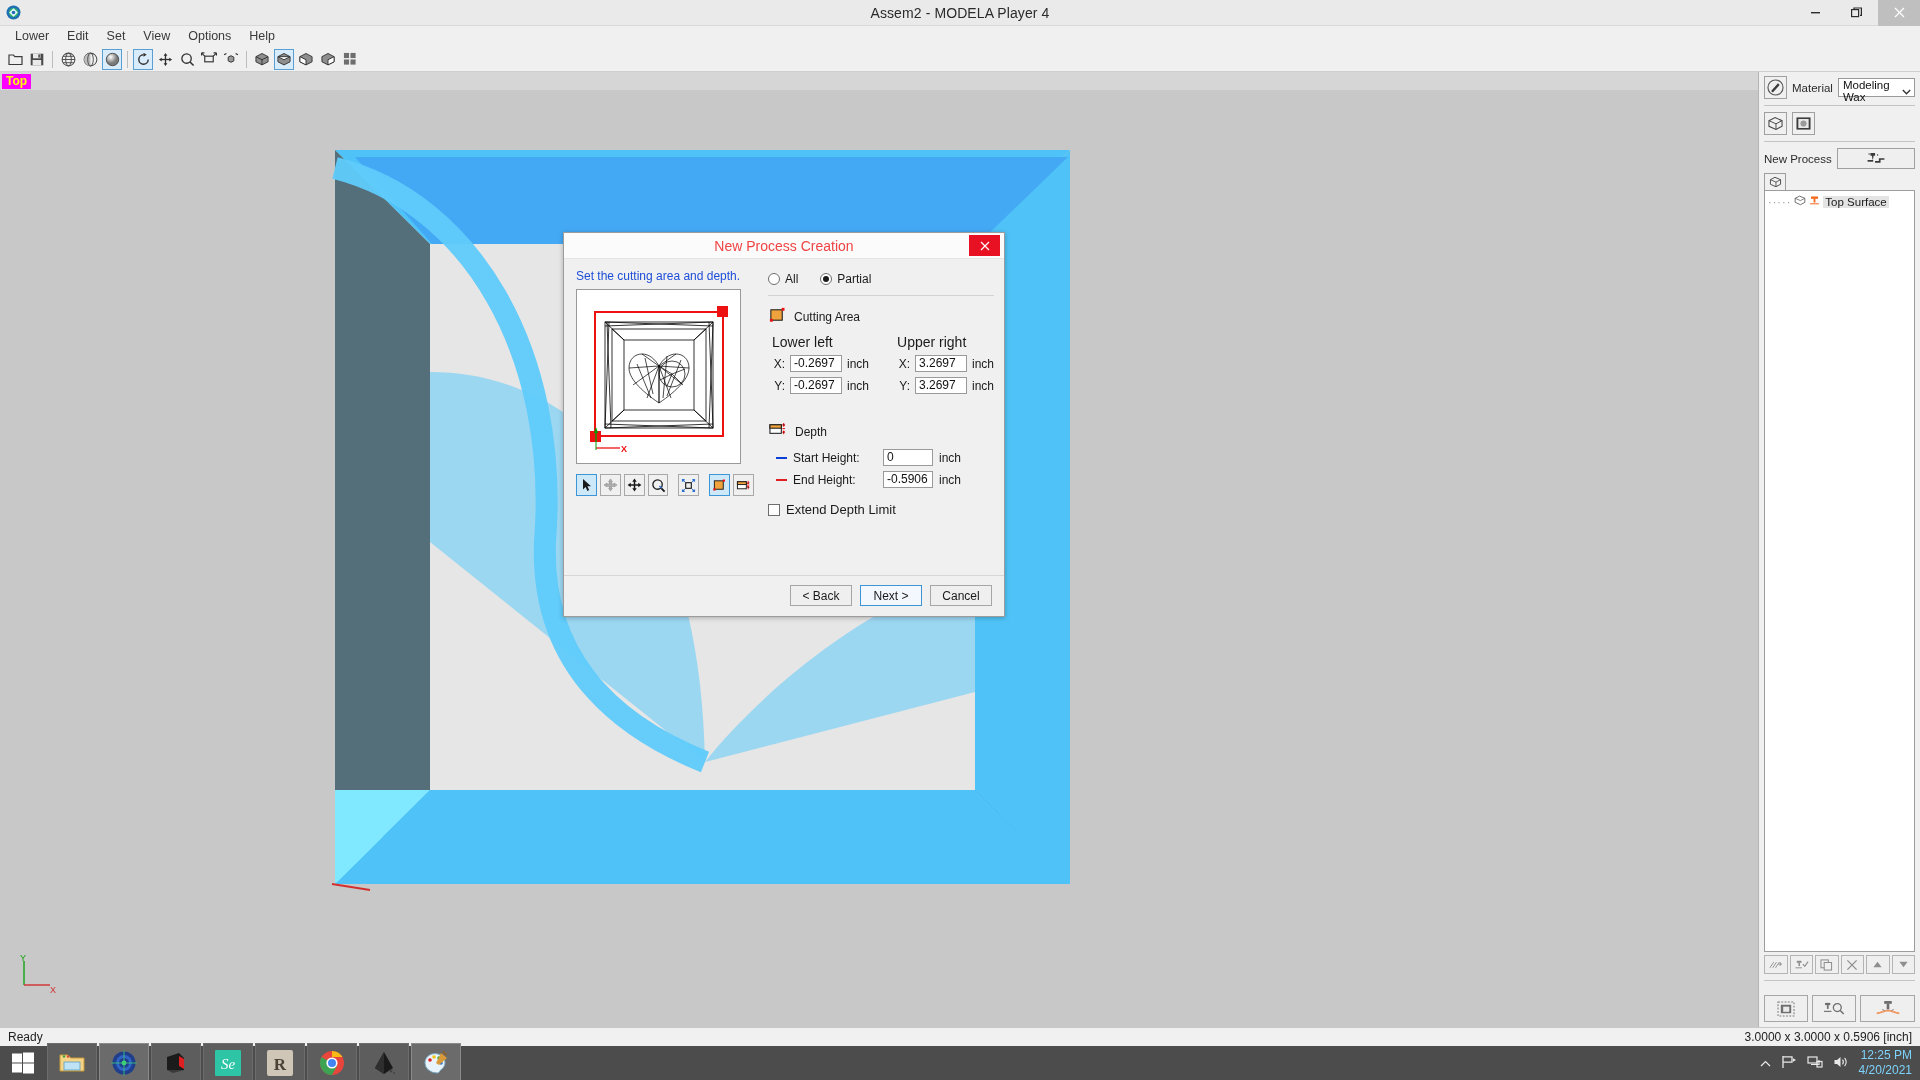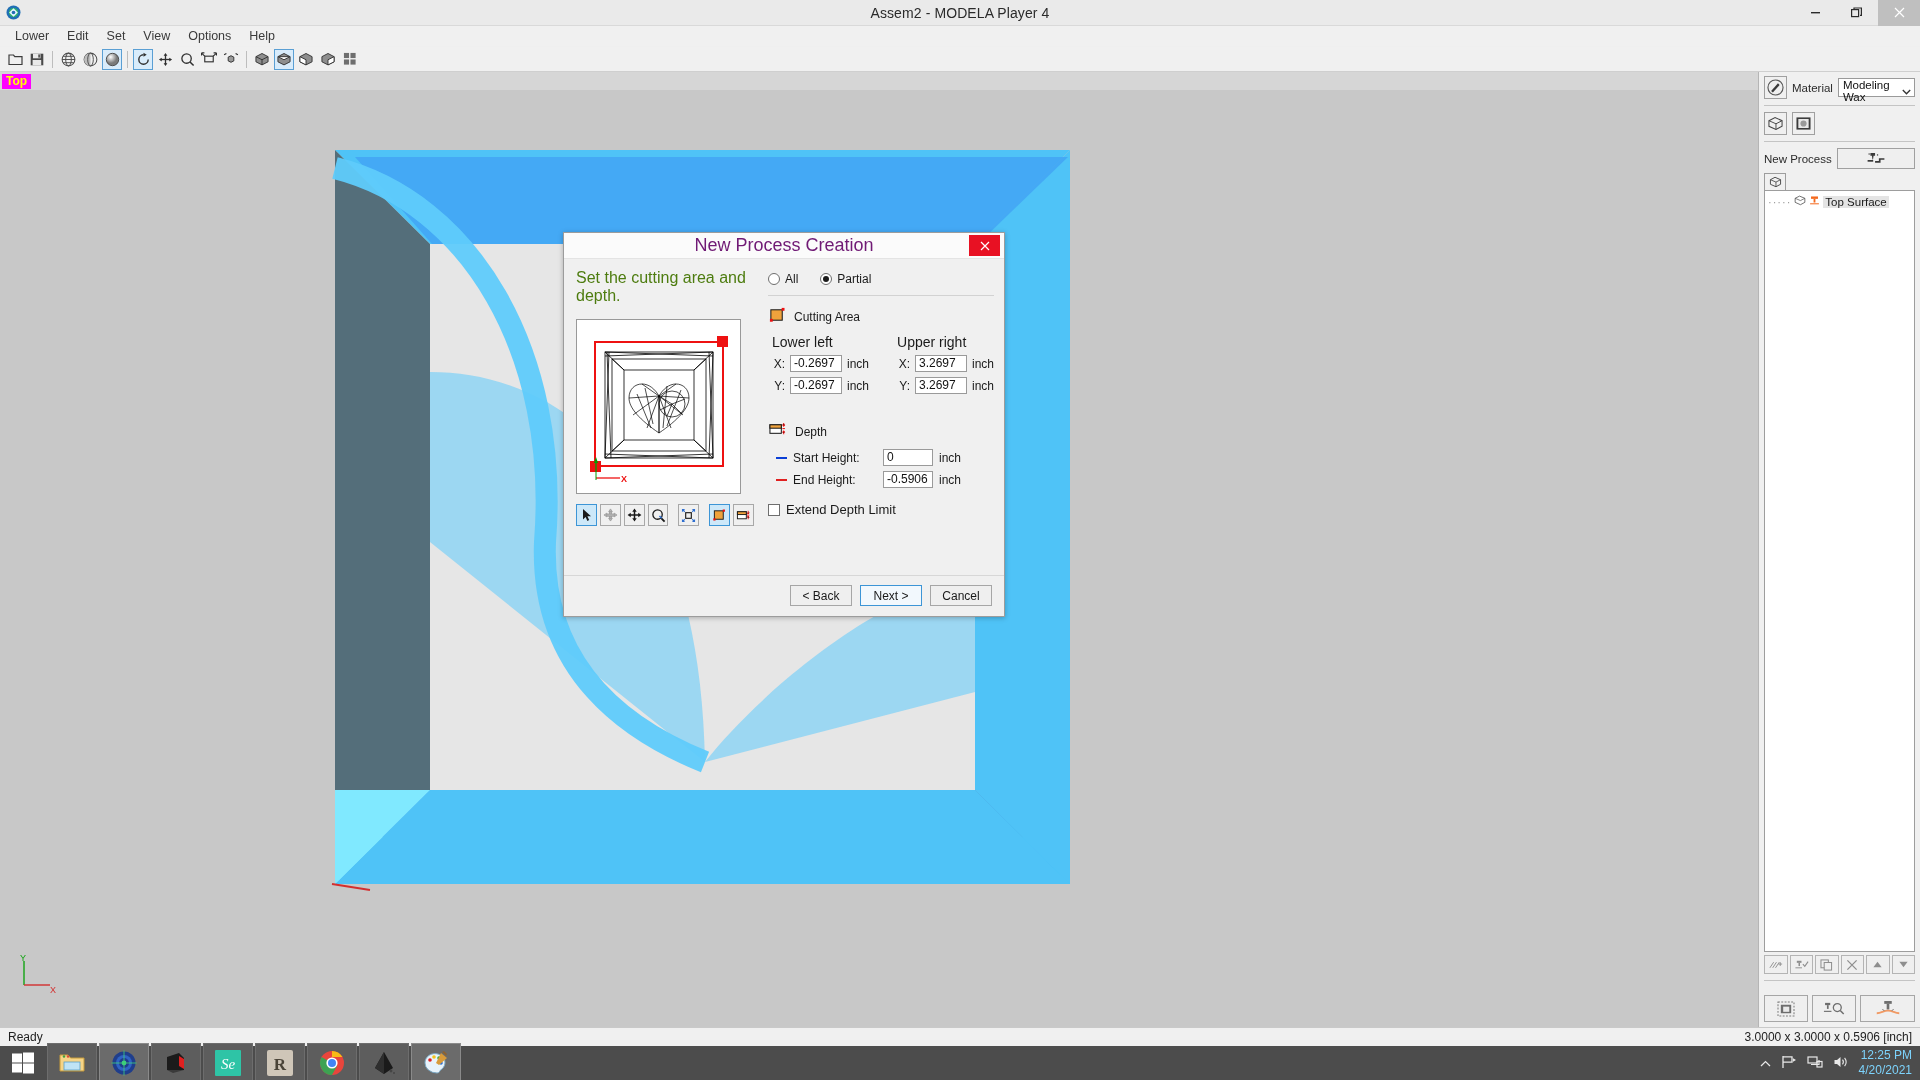--- a/index.html
+++ b/index.html
@@ -123,31 +123,31 @@
   .dlg{
     position:absolute; left:563px; top:232px; width:442px; height:385px;
     background:#f0f0f0; border:1px solid #9c9c9c; box-shadow:0 1px 5px rgba(0,0,0,.25);
     display:flex; flex-direction:column; z-index:50;
   }
   .dlg-title{
     height:26px; background:#fbfbfb; display:flex; align-items:center;
     position:relative; flex:none; border-bottom:1px solid #e4e4e4;
   }
   .dlg-title-text{ position:absolute; left:0; right:0; text-align:center;
-                   font-size:18px; color:#701a75; }
+                   font-size:14px; color:#ef4444; }
   .dlg-close{
     margin-left:auto; width:31px; height:21px; margin-right:4px;
     background:#e81123; color:#fff; display:flex; align-items:center;
     justify-content:center; font-size:13px; z-index:2;
   }
   .dlg-body{ flex:1; padding:10px 12px 0 12px; display:flex; flex-direction:column; }
   .dlg-cols{ display:flex; gap:14px; flex:1; }
   .dlg-left{ width:178px; }
   .dlg-right{ flex:1; }
-  .hint{ font-size:16px; color:#4d7c0f; margin-bottom:14px; }
+  .hint{ font-size:12px; color:#1d4ed8; margin-bottom:6px; }
   .preview{
     width:165px; height:175px; background:#fff; border:1px solid #999; position:relative;
   }
   .prev-tools{ display:flex; gap:3px; margin-top:10px; }
   .ptool{
     width:22px; height:22px; background:#f0f0f0; border:1px solid #a8a8a8;
     display:flex; align-items:center; justify-content:center;
   }
   .ptool.sel{ background:#cde8f9; border:1px solid #3d95d6; }
   .ptool.gap{ margin-left:7px; }

